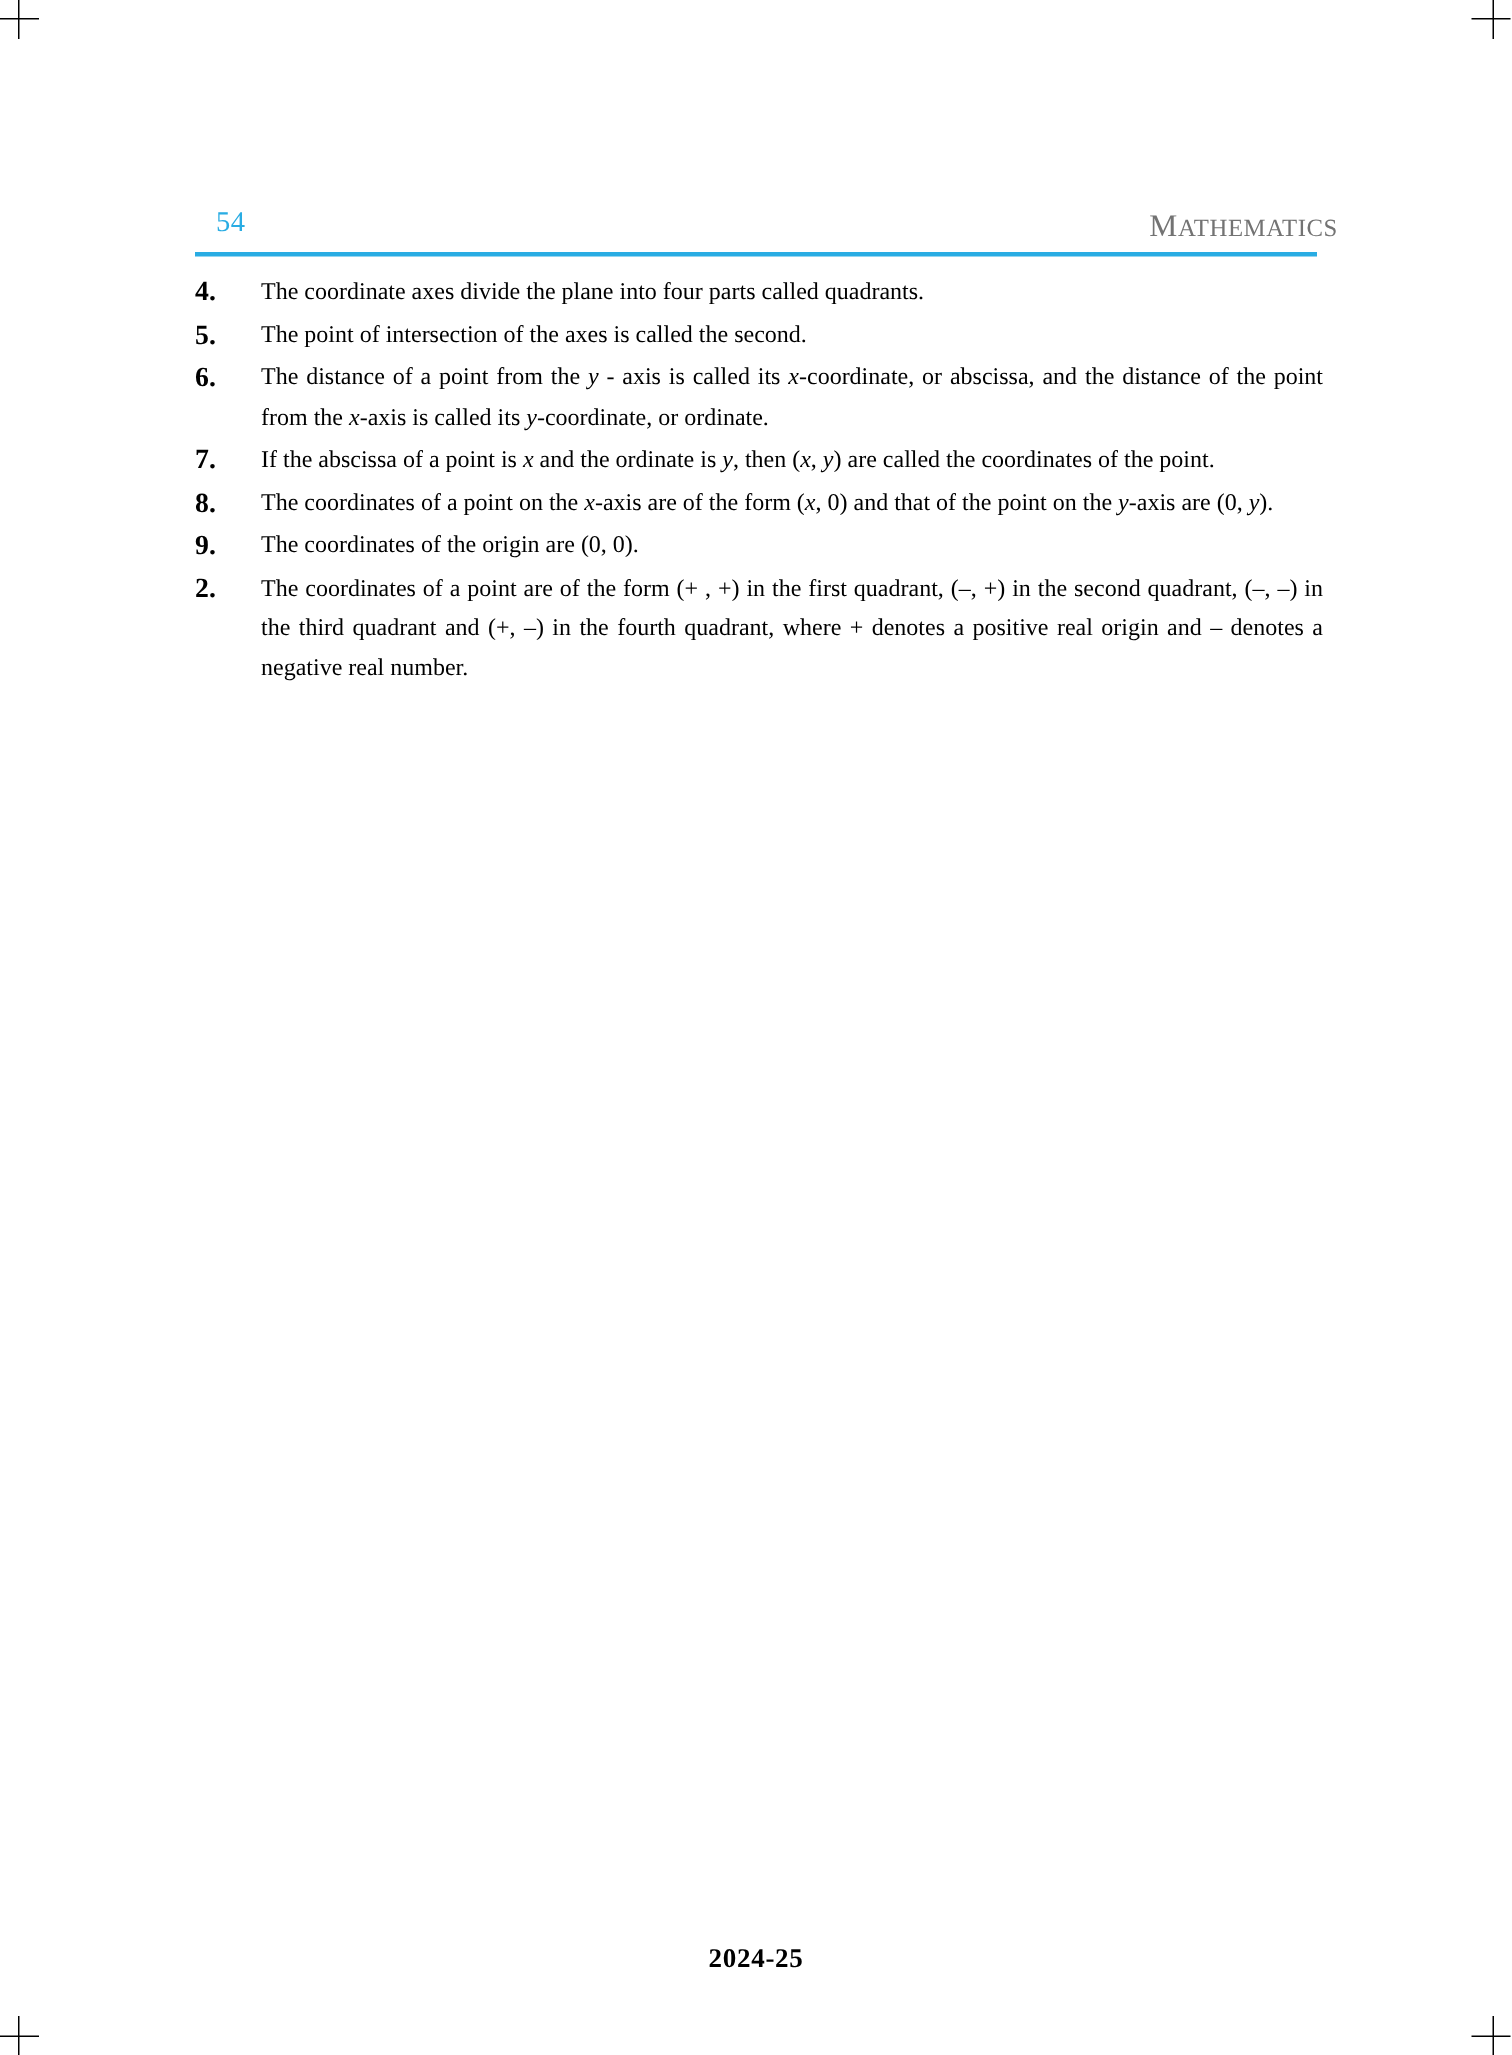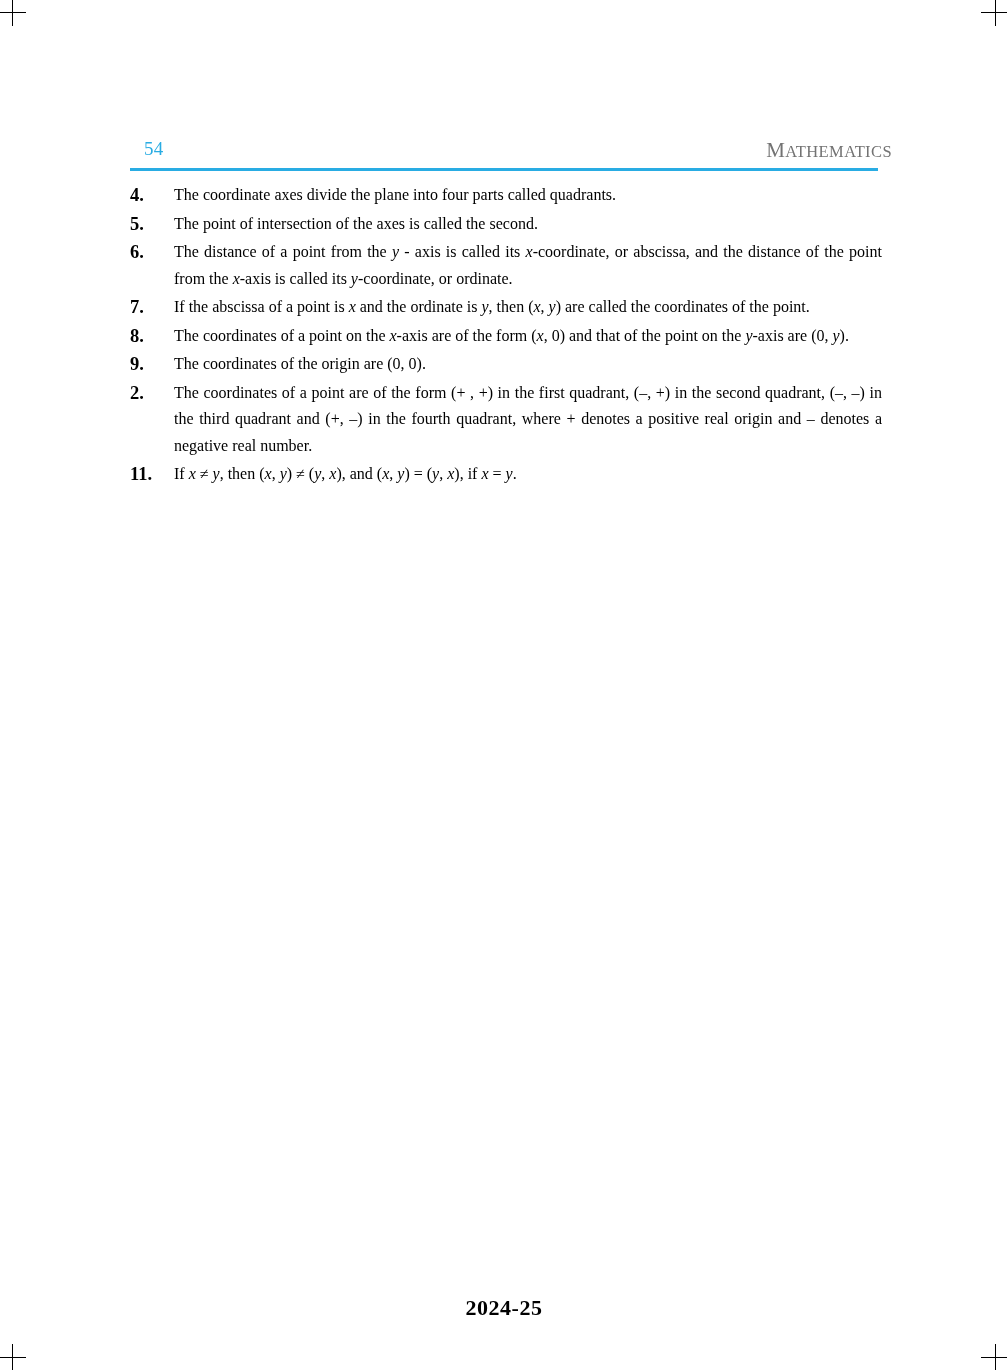--- a/index.html
+++ b/index.html
@@ -93,21 +93,21 @@
     text-align: left;
   }
   i { font-style: italic; }
 
   .footer {
     position: absolute;
     left: 0;
     top: 1295px;
     width: 1008px;
     text-align: center;
-    font-size: 22px;
+    font-size: 18px;
     font-weight: bold;
     letter-spacing: 0.5px;
   }
 </style>
 </head>
 <body>
 
 <div class="page">
 
   <div class="crop v" style="left:12px; top:0;"></div>
@@ -155,22 +155,18 @@
     <div class="item">
       <div class="num">9.</div>
       <div class="txt nojust">The coordinates of the origin are (0, 0).</div>
     </div>
 
     <div class="item">
       <div class="num">2.</div>
       <div class="txt">The coordinates of a point are of the form (+ , +) in the first quadrant, (–, +) in the second quadrant, (–, –) in the third quadrant and (+, –) in the fourth quadrant, where + denotes a positive real origin and – denotes a negative real number.</div>
     </div>
 
-    <div class="item">
-      <div class="num">11.</div>
-      <div class="txt nojust">If <i>x</i> ≠ <i>y</i>, then (<i>x</i>, <i>y</i>) ≠ (<i>y</i>, <i>x</i>), and (<i>x</i>, <i>y</i>) = (<i>y</i>, <i>x</i>), if <i>x</i> = <i>y</i>.</div>
-    </div>
 
   </div>
 
   <div class="footer">2024-25</div>
 
 </div>
 
 </body></html>

